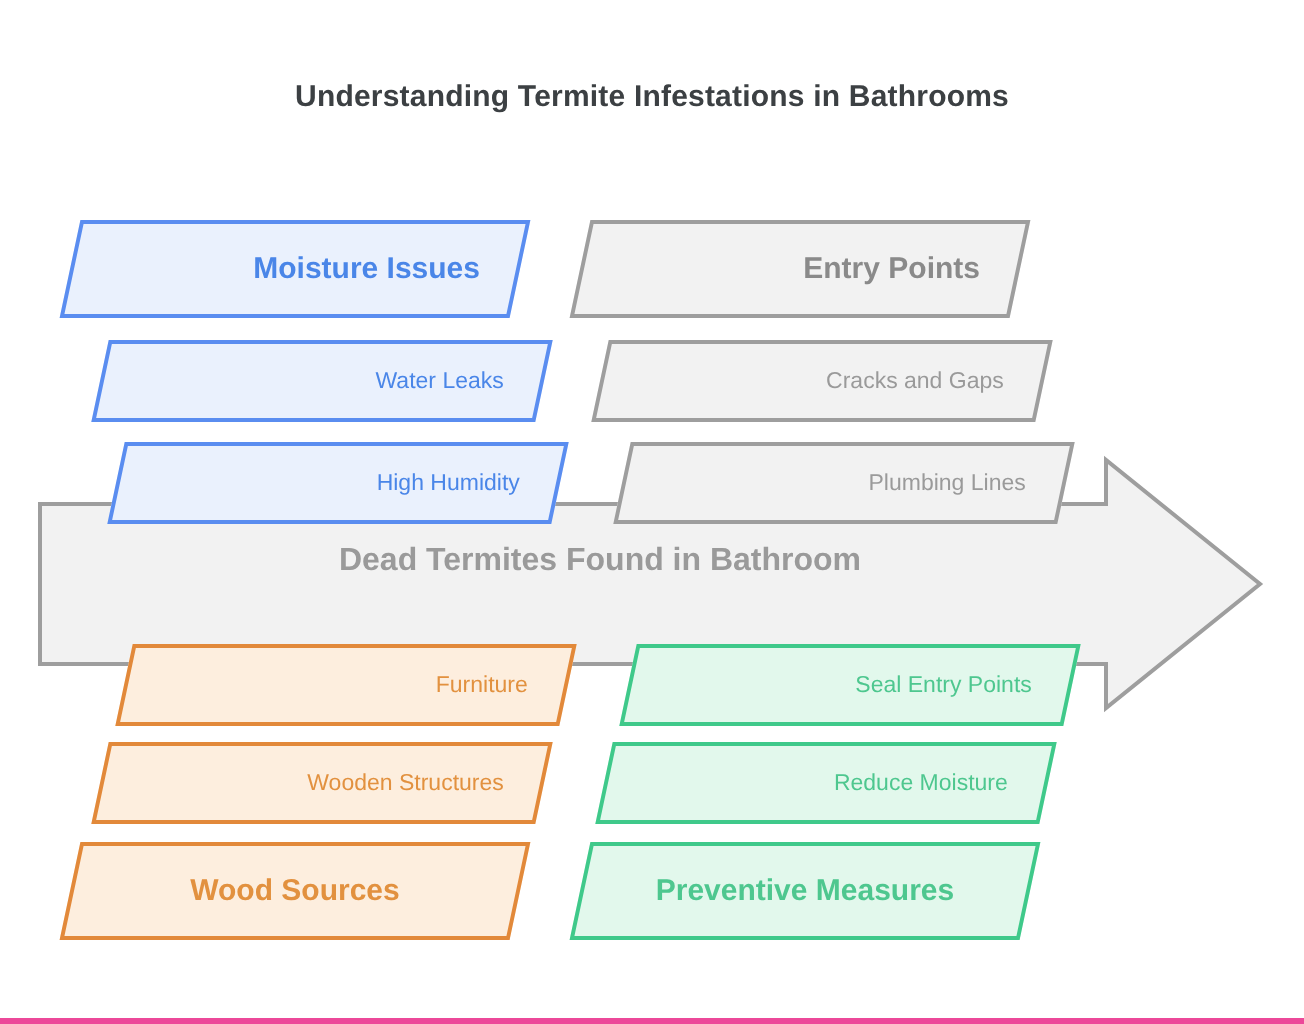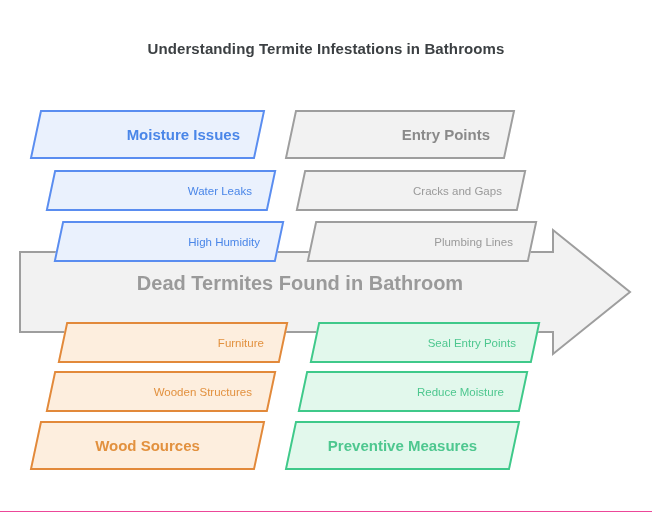--- a/index.html
+++ b/index.html
@@ -9,21 +9,21 @@
   }
   body {
     font-family: "Liberation Sans", sans-serif;
   }
   #canvas {
     position: relative;
     width: 652px;
     height: 512px;
     background: #ffffff;
     overflow: hidden;
-    border-bottom: 1px solid #ec4899;
+    border-bottom: 3px solid #ec4899;
     box-sizing: border-box;
   }
   #title {
     position: absolute;
     left: 0;
     top: 40px;
     width: 652px;
     text-align: center;
     font-size: 15px;
     font-weight: bold;
@@ -76,21 +76,21 @@
 
 <div id="canvas">
 
   <div id="title">Understanding Termite Infestations in Bathrooms</div>
 
   <svg id="arrow-svg" viewBox="0 0 652 512" xmlns="http://www.w3.org/2000/svg">
     <polygon points="20,252 553,252 553,230 630,292 553,354 553,332 20,332" fill="#f2f2f2" stroke="#9e9e9e" stroke-width="2" stroke-linejoin="miter"></polygon>
   </svg>
 
   <div style="position:absolute; left:20px; top:272px; width:560px; text-align:center;
-              font-size:20px; font-weight:bold; color:#9a9a9a;">Dead Termites Found in Bathroom</div>
+              font-size:16px; font-weight:bold; color:#9a9a9a;">Dead Termites Found in Bathroom</div>
 
   <div class="chip head g-blue align-right" style="left:35px; top:110px; width:225px; height:49px;">
     <span class="chip-label">Moisture Issues</span>
   </div>
   <div class="chip sub g-blue align-right" style="left:50px; top:170px; width:222px; height:41px;">
     <span class="chip-label">Water Leaks</span>
   </div>
   <div class="chip sub g-blue align-right" style="left:58px; top:221px; width:222px; height:41px;">
     <span class="chip-label">High Humidity</span>
   </div>

